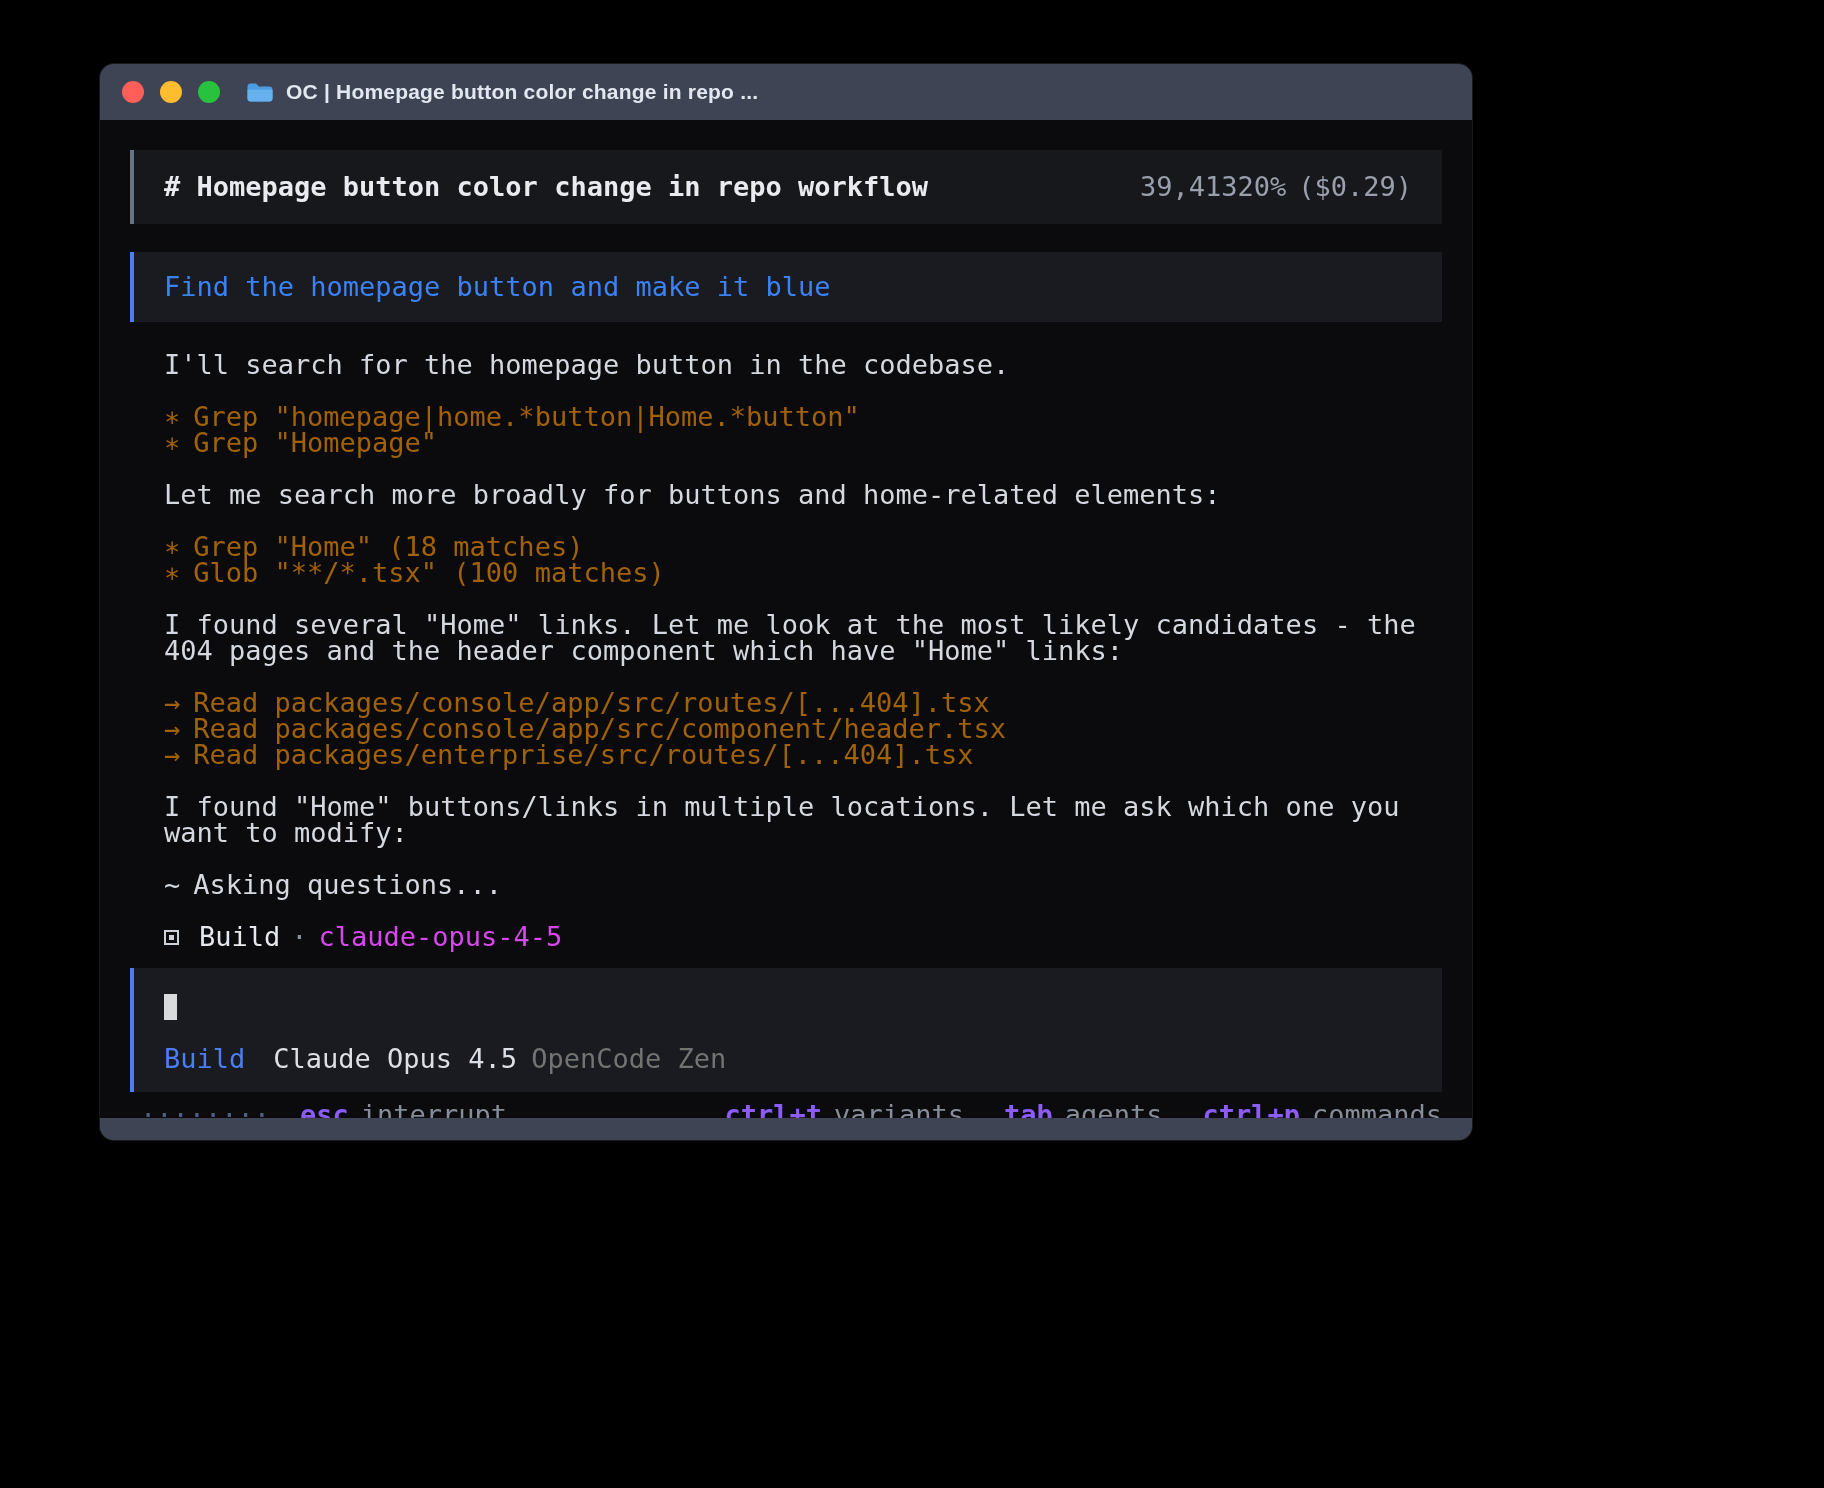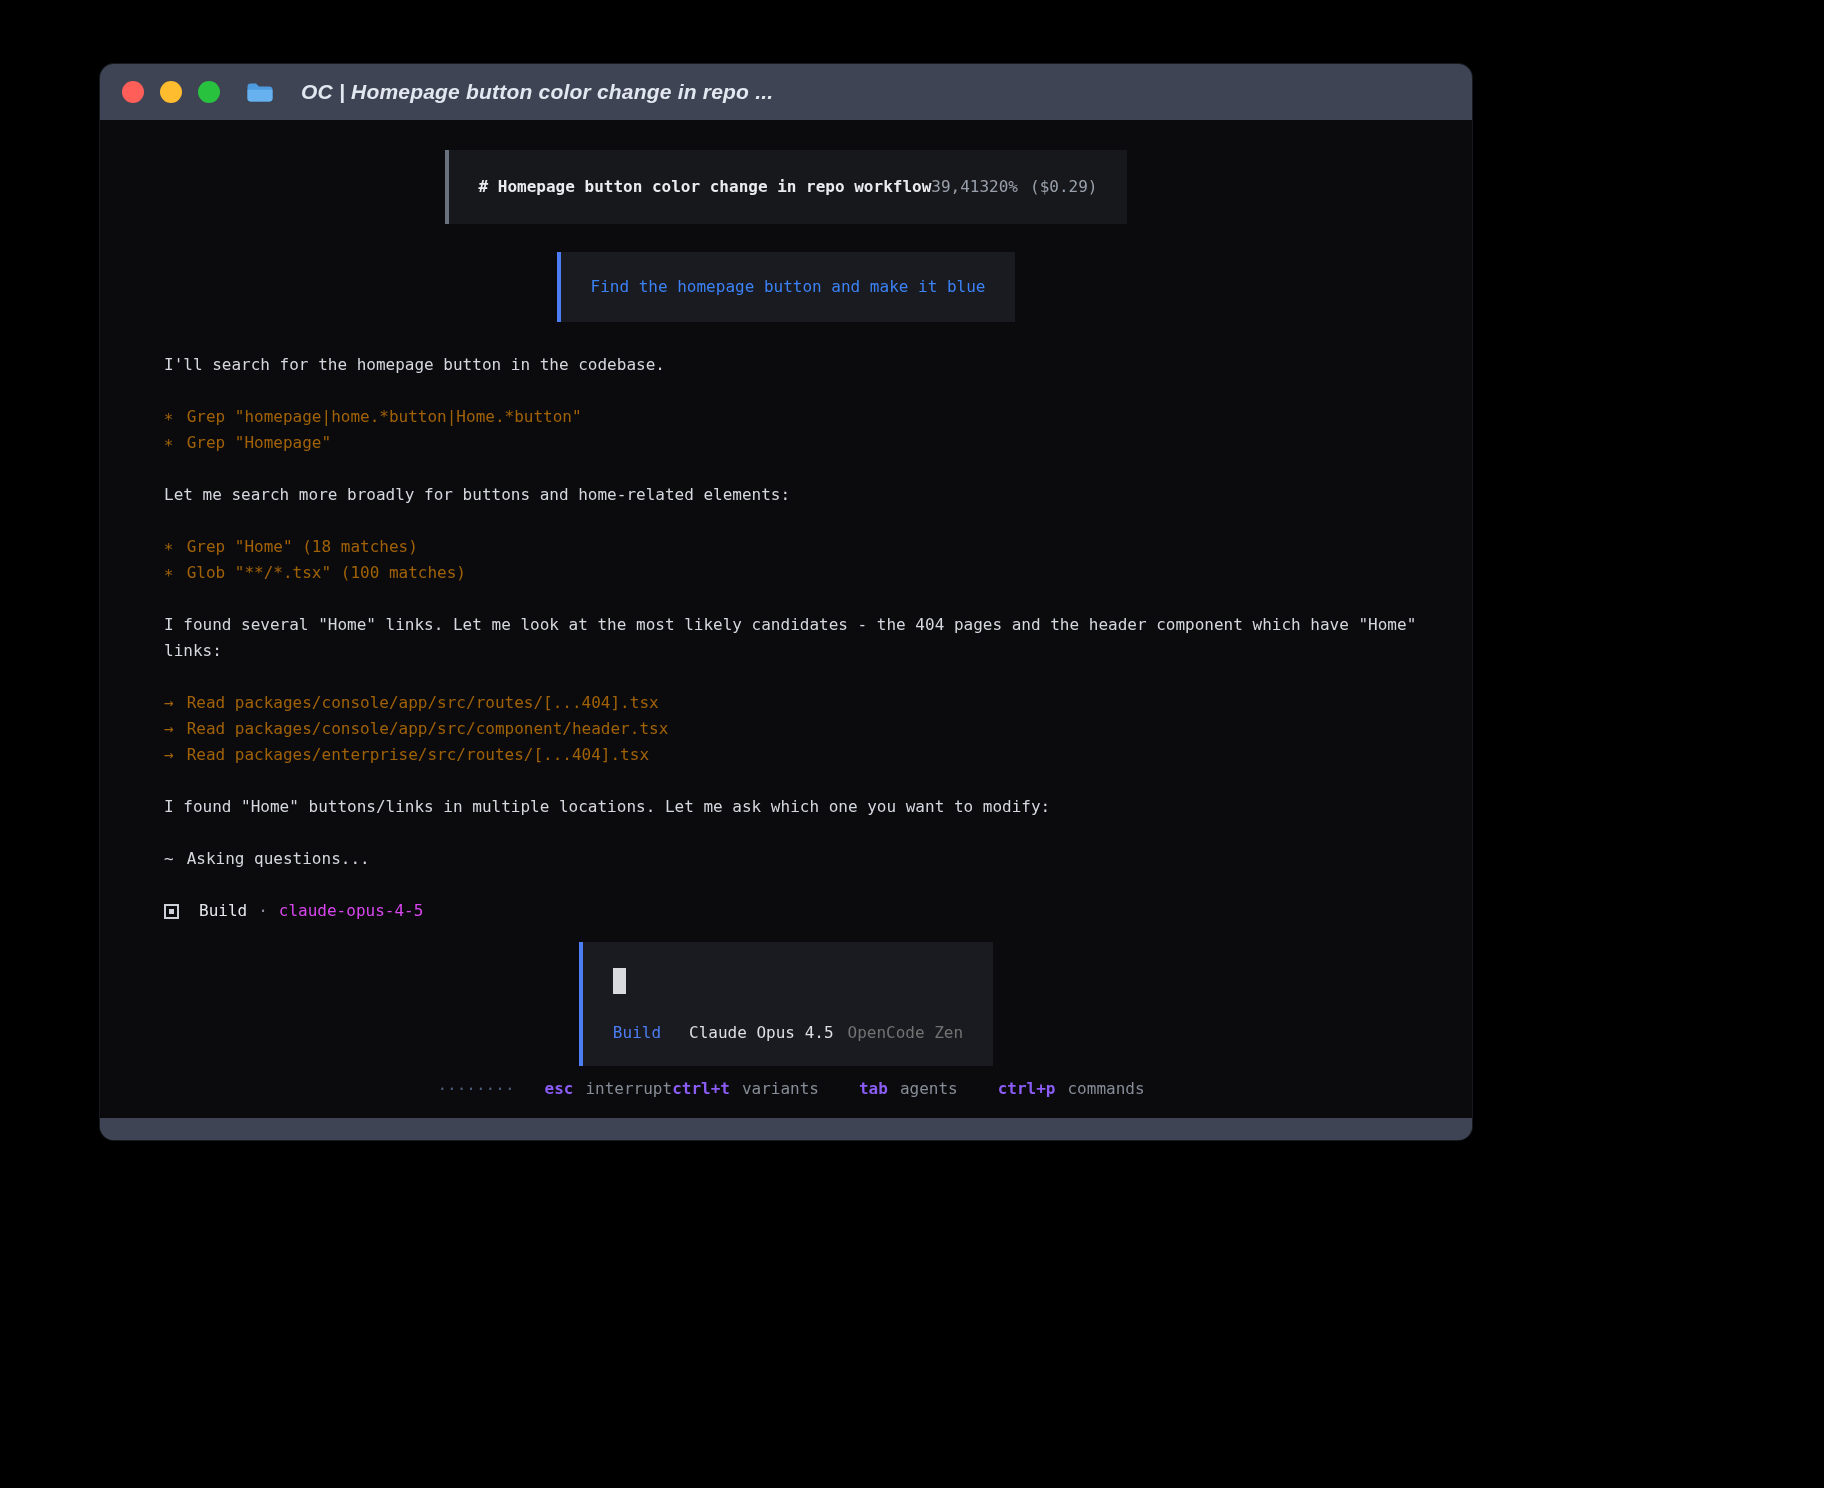--- a/index.html
+++ b/index.html
@@ -15,30 +15,30 @@
     box-shadow:0 0 0 1px rgba(130,140,165,.18), 0 30px 80px rgba(0,0,0,.65);
   }
   .titlebar {
     flex:0 0 56px; display:flex; align-items:center; padding:0 22px;
   }
   .lights { display:flex; gap:16px; align-items:center; }
   .light { width:22px; height:22px; border-radius:50%; }
   .light.red { background:#ff5f58; }
   .light.yellow { background:#febc2e; }
   .light.green { background:#29c23f; }
-  .title-group { display:flex; align-items:center; gap:27px; margin-left:26px; min-width:0;font-style:italic; }
+  .title-group { display:flex; align-items:center; gap:12px; margin-left:26px; min-width:0; }
   .folder-icon { width:28px; height:23px; flex:0 0 auto; }
   .window-title {
     font-family:"Liberation Sans", sans-serif; font-weight:bold; font-size:21px;
     color:#e3e7f0; letter-spacing:.2px; white-space:nowrap;
   }
   .terminal {
     flex:1 1 auto; background:#0b0b0d; padding:30px 30px 22px;
     display:flex; flex-direction:column; overflow:hidden;
-    font-size:16px; line-height:26px; color:#d5d8df;align-items:center;
+    font-size:27px; line-height:26px; color:#d5d8df;
   }
   .bottom-strip { flex:0 0 22px; background:#3e4454; }
 
   .panel {
     flex:0 0 auto; background:#17181c; border-left:4px solid #6a7280;
     padding:24px 30px; display:flex; justify-content:space-between; align-items:center;
   }
   .panel.blue { border-left-color:#4d7df2; background:#1a1b20; }
   .header-title { font-weight:bold; color:#e9ebf0; white-space:nowrap; }
   .header-stats { color:#99a0ac; white-space:nowrap; }

